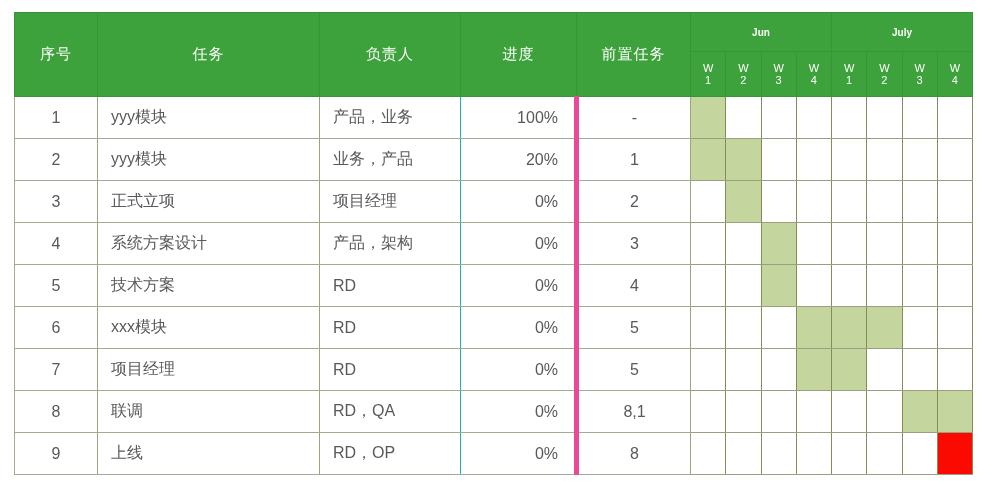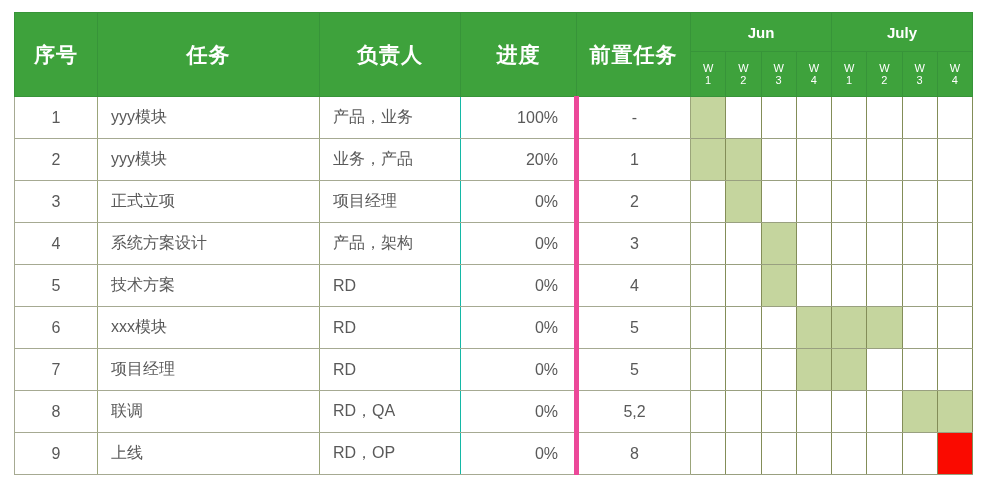--- a/index.html
+++ b/index.html
@@ -10,22 +10,22 @@
   table.gantt {
     position:absolute; left:14px; top:12px; width:959px;
     border-collapse:collapse; table-layout:fixed;
     border:1px solid #8a9162;
   }
   th {
     background:#3EA23C; color:#ffffff; font-weight:normal;
     border:1px solid #379439; text-align:center; vertical-align:middle;
     overflow:hidden;
   }
-  th.h-main  { font-size:21px; letter-spacing:1px;font-weight:bold; }
-  th.h-month { height:36px; font-size:15px; font-weight:600; }
+  th.h-main  { font-size:15px; letter-spacing:1px; }
+  th.h-month { height:36px; font-size:10px; font-weight:600; }
   th.h-week  { height:44px; font-size:11px; line-height:12px; font-weight:400; padding:0; }
   td {
     height:41px; font-size:16px; color:#595959; background:#ffffff;
     vertical-align:middle; overflow:hidden; white-space:nowrap; padding:0;
     border:1px solid #a6aa92;
   }
   td.c-no   { text-align:center; border-right:1px solid #9ba57a; }
   td.c-task { text-align:left; padding-left:13px; border-right:1px solid #9ba57a; }
   td.c-owner{ text-align:left; padding-left:13px; border-right:1px solid #14b8a6; }
   td.c-prog { text-align:right; padding-right:16px; border-right:5px solid #ec4899; }
@@ -201,21 +201,21 @@
           <td class="c-g" style="background: rgb(197, 213, 158);"></td>
           <td class="c-g"></td>
           <td class="c-g"></td>
           <td class="c-g"></td>
       </tr>
       <tr>
         <td class="c-no">8</td>
         <td class="c-task">联调</td>
         <td class="c-owner">RD，QA</td>
         <td class="c-prog">0%</td>
-        <td class="c-pred">5,2</td>
+        <td class="c-pred">8,1</td>
         <td class="c-g"></td>
           <td class="c-g"></td>
           <td class="c-g"></td>
           <td class="c-g"></td>
           <td class="c-g"></td>
           <td class="c-g"></td>
           <td class="c-g" style="background: rgb(197, 213, 158);"></td>
           <td class="c-g" style="background: rgb(197, 213, 158);"></td>
       </tr>
       <tr>

